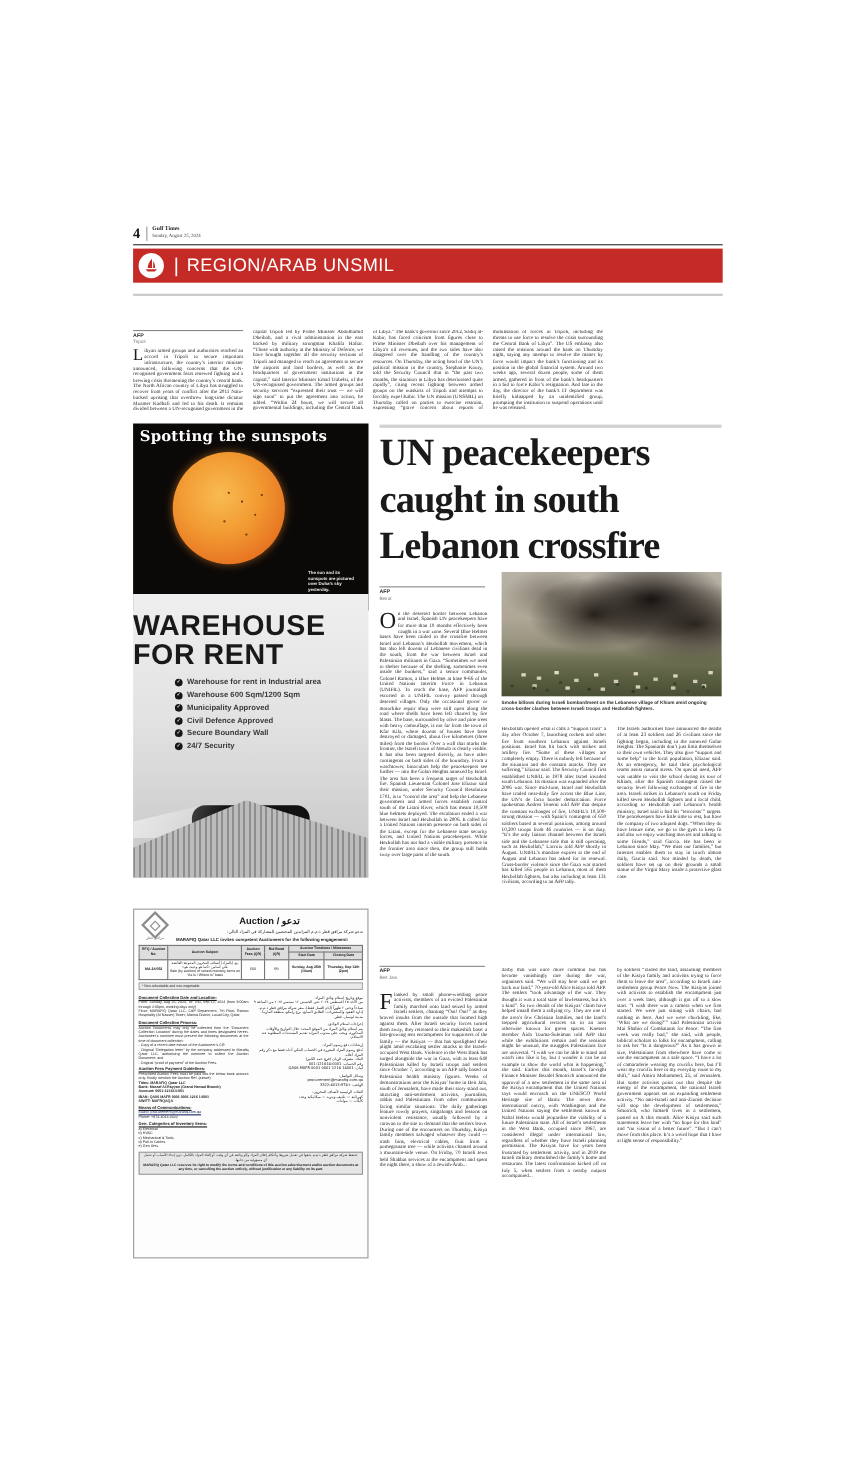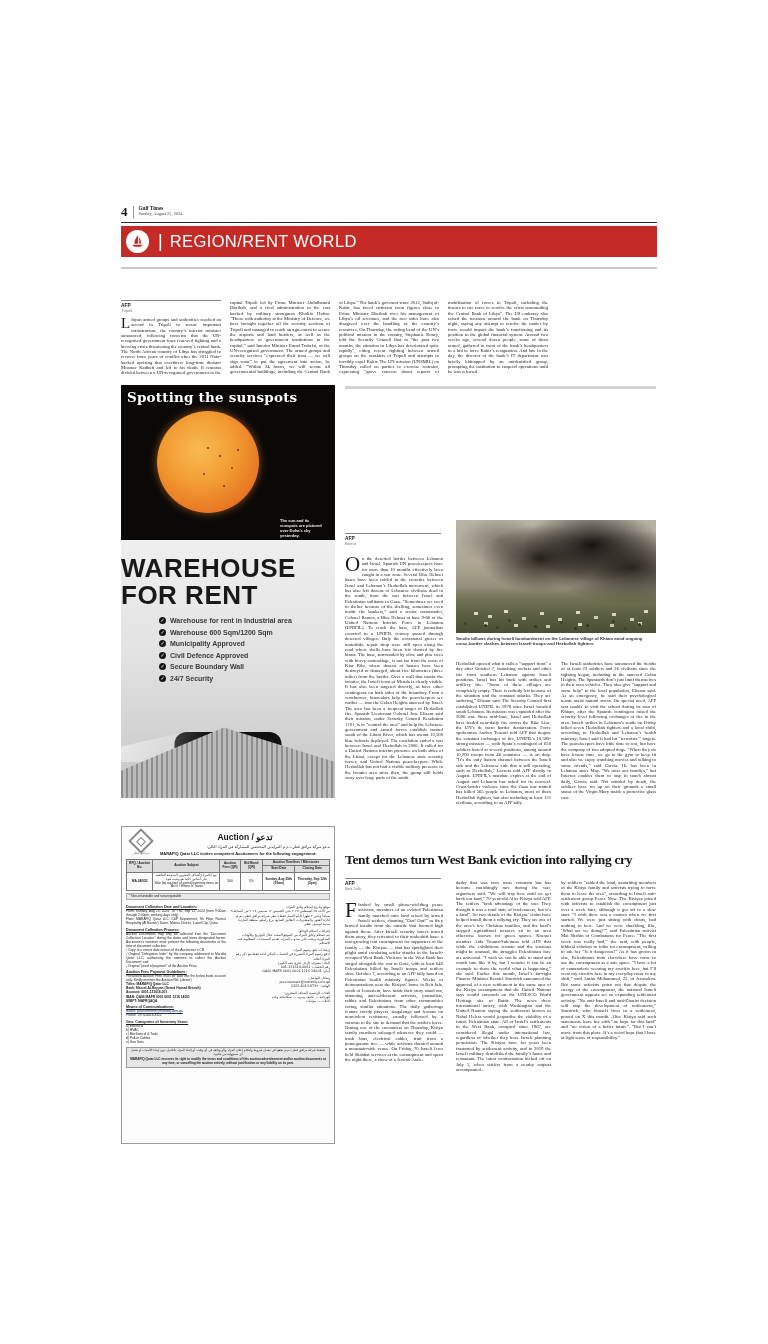--- a/index.html
+++ b/index.html
@@ -163,21 +163,21 @@
 
   <div class="abs banner">
     <div class="logo-circ">
       <svg width="17" height="17" viewBox="0 0 24 24">
         <path d="M13 3 C9 7 7.5 11 7.5 15 L13 15 Z" fill="#c42b27"></path>
         <path d="M14.5 6 C16.5 9 17 12 17 15 L14.5 15 Z" fill="#c42b27"></path>
         <path d="M4.5 16.5 L19.5 16.5 L16.5 19.5 L7.5 19.5 Z" fill="#c42b27"></path>
       </svg>
     </div>
     <span class="banner-sep">|</span>
-    <span class="banner-txt">REGION/RENT WORLD</span>
+    <span class="banner-txt">REGION/ARAB UNSMIL</span>
   </div>
 
   <div class="abs top-rule"></div>
 
   <div class="abs libya-body bodytext">
     <div class="byline">
       <div class="ag">AFP</div>
       <div class="loc">Tripoli</div>
     </div>
     <p><span class="dropcap">L</span><span>ibyan armed groups and authorities reached an accord in Tripoli to secure important infrastructure, the country’s interior minister announced, following concerns that the UN-recognised government fears renewed fighting and a brewing crisis threatening the country’s central bank. The North African country of Libya has struggled to recover from years of conflict after the 2011 Nato-backed uprising that overthrew long-time dictator Moamer Kadhafi and led to his death. It remains divided between a UN-recognised government in the capital Tripoli led by Prime Minister Abdulhamid Dbeibah, and a rival administration in the east backed by military strongman Khalifa Haftar. “Those with authority at the Ministry of Defence, we have brought together all the security sections of Tripoli and managed to reach an agreement to secure the airports and land borders, as well as the headquarters of government institutions in the capital,” said Interior Minister Emad Trabelsi, of the UN-recognised government. The armed groups and security services “expressed their trust — we will sign soon” to put the agreement into action, he added. “Within 24 hours, we will secure all governmental buildings, including the Central Bank of Libya.” The bank’s governor since 2012, Sadiq al-Kabir, has faced criticism from figures close to Prime Minister Dbeibah over his management of Libya’s oil revenues, and the two sides have also disagreed over the handling of the country’s resources. On Thursday, the acting head of the UN’s political mission in the country, Stephanie Koury, told the Security Council that in “the past two months, the situation in Libya has deteriorated quite rapidly”, citing recent fighting between armed groups on the outskirts of Tripoli and attempts to forcibly expel Kabir. The UN mission (UNSMIL) on Thursday called on parties to exercise restraint, expressing “grave concern about reports of mobilisation of forces in Tripoli, including the threats to use force to resolve the crisis surrounding the Central Bank of Libya”. The US embassy also raised the tensions around the bank on Thursday night, saying any attempt to resolve the matter by force would impact the bank’s functioning and its position in the global financial system. Around two weeks ago, several dozen people, some of them armed, gathered in front of the bank’s headquarters in a bid to force Kabir’s resignation. And late in the day, the director of the bank’s IT department was briefly kidnapped by an unidentified group, prompting the institution to suspend operations until he was released.</span></p>
@@ -315,38 +315,42 @@
 كابلات — مولدات</div>
       </div>
     </div>
     <div class="auc-foot">
       <div class="auc-foot-ar">تحتفظ شركة مرافق قطر ذ.م.م بحقها في تعديل شروط وأحكام إعلان المزاد و/أو وثائقه في أي وقت، أو إلغاء المزاد بالكامل، دون إبداء الأسباب أو تحمل أي مسؤولية من جانبها.</div>
       <div class="auc-foot-en">MARAFIQ Qatar LLC reserves its right to modify the terms and conditions of this auction advertisement and/or auction documents at any time, or cancelling the auction entirely, without justification or any liability on its part.</div>
     </div>
   </div>
 
   <div class="abs leb-rule"></div>
+  <h1 class="abs h1-leb">
+    <span style="display:block">UN peacekeepers</span>
+    <span style="display:block">caught in south</span>
+    <span style="display:block">Lebanon crossfire</span>
+  </h1>
   <div class="abs leb-byline byline">
     <div class="ag">AFP</div>
     <div class="loc">Beirut</div>
   </div>
   <div class="abs leb-photo">
     <div class="smoke"></div>
     <div class="village"></div>
     <div class="houses"></div>
     <div class="shrubs"></div>
   </div>
   <div class="abs leb-cap">Smoke billows during Israeli bombardment on the Lebanese village of Khiam amid ongoing cross-border clashes between Israeli troops and Hezbollah fighters.</div>
   <div class="abs leb-c1 bodytext">
     <p><span class="dropcap-big">O</span><span>n the deserted border between Lebanon and Israel, Spanish UN peacekeepers have for more than 10 months effectively been caught in a war zone. Several Blue Helmet bases have been raided in the crossfire between Israel and Lebanon’s Hezbollah movement, which has also left dozens of Lebanese civilians dead in the south, from the war between Israel and Palestinian militants in Gaza. “Sometimes we need to shelter because of the shelling, sometimes even inside the bunkers,” said a senior commander, Colonel Ramos, a Blue Helmet at base 9-66 of the United Nations Interim Force in Lebanon (UNIFIL). To reach the base, AFP journalists escorted in a UNIFIL convoy passed through deserted villages. Only the occasional grocer or motorbike repair shop were still open along the road where shells have been left charred by fire blasts. The base, surrounded by olive and pine trees with heavy camouflage, is not far from the town of Kfar Kila, where dozens of houses have been destroyed or damaged, about five kilometres (three miles) from the border. Over a wall that marks the frontier, the Israeli town of Metula is clearly visible. It has also been targeted directly, as have other contingents on both sides of the boundary. From a watchtower, binoculars help the peacekeepers see further — into the Golan Heights annexed by Israel. The area has been a frequent target of Hezbollah fire. Spanish Lieutenant Colonel Jose Elizaur said their mission, under Security Council Resolution 1701, is to “control the area” and help the Lebanese government and armed forces establish control south of the Litani River, which has meant 10,500 blue helmets deployed. The escalation ended a war between Israel and Hezbollah in 2006. It called for a United Nations interim presence on both sides of the Litani, except for the Lebanese state security forces, and United Nations peacekeepers. While Hezbollah has not had a visible military presence in the frontier area since then, the group still holds sway over large parts of the south.</span></p>
   </div>
   <div class="abs leb-c2 bodytext">Hezbollah opened what it calls a “support front” a day after October 7, launching rockets and other fire from southern Lebanon against Israeli positions. Israel has hit back with strikes and artillery fire. “Some of these villages are completely empty. There is nobody left because of the situation and the constant attacks. They are suffering,” Elizaur said. The Security Council first established UNIFIL in 1978 after Israel invaded south Lebanon. Its mission was expanded after the 2006 war. Since mid-June, Israel and Hezbollah have traded near-daily fire across the Blue Line, the UN’s de facto border demarcation. Force spokesman Andrea Tenenti told AFP that despite the constant exchanges of fire, UNIFIL’s 10,500-strong mission — with Spain’s contingent of 650 soldiers based at several positions, among around 10,200 troops from 46 countries — is on duty. “It’s the only liaison channel between the Israeli side and the Lebanese side that is still operating, such as Hezbollah,” Lacroix told AFP shortly in August. UNIFIL’s mandate expires at the end of August and Lebanon has asked for its renewal. Cross-border violence since the Gaza war started has killed 565 people in Lebanon, most of them Hezbollah fighters, but also including at least 131 civilians, according to an AFP tally.</div>
   <div class="abs leb-c3 bodytext">The Israeli authorities have announced the deaths of at least 23 soldiers and 26 civilians since the fighting began, including in the annexed Golan Heights. The Spaniards don’t just limit themselves to their own vehicles. They also give “support and some help” to the local population, Elizaur said. As an emergency, he said their psychological teams assist natural stress. On special need, AFP was unable to visit the school during its tour of Khiam, after the Spanish contingent raised the security level following exchanges of fire in the area. Israeli strikes in Lebanon’s south on Friday killed seven Hezbollah fighters and a local child, according to Hezbollah and Lebanon’s health ministry; Israel said it had hit “terrorists’” targets. The peacekeepers have little time to rest, but have the company of two adopted dogs. “When they do have leisure time, we go to the gym to keep fit and also we enjoy watching movies and talking to some friends,” said Garcia. He has been in Lebanon since May. “We miss our families,” but Internet enables them to stay in touch almost daily, Garcia said. Not minded by death, the soldiers have set up on their grounds a small statue of the Virgin Mary inside a protective glass case.</div>
 
-  <h2 class="abs h1-wb">Tent demos turn West Bank eviction into rallying cry</h2>
   <div class="abs wb-byline byline">
     <div class="ag">AFP</div>
     <div class="loc">Beit Jala</div>
   </div>
   <div class="abs wb-c1 bodytext">
     <p><span class="dropcap-big">F</span><span>lanked by small phone-wielding peace activists, members of an evicted Palestinian family marched onto land seized by armed Israeli settlers, chanting “Out! Out!” as they braved insults from the outside that loomed high against them. After Israeli security forces turned them away, they retreated to their makeshift base: a fast-growing tent encampment for supporters of the family — the Kisiyas — that has spotlighted their plight amid escalating settler attacks in the Israeli-occupied West Bank. Violence in the West Bank has surged alongside the war in Gaza, with at least 640 Palestinians killed by Israeli troops and settlers since October 7, according to an AFP tally based on Palestinian health ministry figures. Weeks of demonstrations near the Kisiyas’ home in Beit Jala, south of Jerusalem, have made their story stand out, attracting anti-settlement activists, journalists, rabbis and Palestinians from other communities facing similar situations. The daily gatherings feature rowdy prayers, singalongs and lessons on nonviolent resistance, usually followed by a caravan to the site to demand that the settlers leave. During one of the encounters on Thursday, Kisiya family members salvaged whatever they could — trash bins, electrical cables, fruit from a pomegranate tree — while activists chanted around a mountain-side venue. On Friday, 70 Israeli Jews held Shabbat services at the encampment and spent the night there, a show of a Jewish-Arab...</span></p>
   </div>
   <div class="abs wb-c2 bodytext">darby that was once more common but has become vanishingly rare during the war, organisers said. “We will stay here until we get back our land,” 70-year-old Alice Kisiya told AFP. The settlers “took advantage of the war. They thought it was a total state of lawlessness, but it’s a kind”. So two details of the Kisiyas’ claim have helped install them a rallying cry. They are one of the area’s few Christian families, and the land’s stepped agricultural terraces sit in an area otherwise known for green spaces. Knesset member Aida Touma-Suleiman told AFP that while the exhibitions remain and the tensions might be unusual, the struggles Palestinians face are universal. “I wish we can be able to stand and watch into like it by, but I wonder it can be an example to show the world what is happening,” she said. Earlier this month, Israel’s far-right Finance Minister Bezalel Smotrich announced the approval of a new settlement in the same area of the Kisiya encampment that the United Nations says would encroach on the UNESCO World Heritage site of Battir. The news drew international outcry, with Washington and the United Nations saying the settlement known as Nahal Heletz would jeopardise the viability of a future Palestinian state. All of Israel’s settlements in the West Bank, occupied since 1967, are considered illegal under international law, regardless of whether they have Israeli planning permission. The Kisiyas have for years been frustrated by settlement activity, and in 2019 the Israeli military demolished the family’s home and restaurant. The latest confrontation kicked off on July 5, when settlers from a nearby outpost accompanied...</div>
   <div class="abs wb-c3 bodytext">by soldiers “raided the land, assaulting members of the Kisiya family and activists trying to force them to leave the area”, according to Israeli anti-settlement group Peace Now. The Kisiyas joined with activists to establish the encampment just over a week later, although it got off to a slow start. “I wish there was a camera when we first started. We were just sitting with chairs, had nothing in here. And we were chuckling, like, ‘What are we doing?’” said Palestinian activist Mai Shahin of Combatants for Peace. “The first week was really bad,” she said, with people, biblical scholars to folks for encampment, calling to ask her “Is it dangerous?” As it has grown in size, Palestinians from elsewhere have come to use the encampment as a safe space. “I have a lot of camaraderie wearing my crucifix here, but I’ll wear my crucifix here in my everyday route to my shift,” said Amira Mohammed, 25, of Jerusalem. But some activists point out that despite the energy of the encampment, the national Israeli government appears set on expanding settlement activity. “No anti-Israeli and anti-Zionist decision will stop the development of settlements,” Smotrich, who himself lives in a settlement, posted on X this month. Alice Kisiya said such statements leave her with “no hope for this land” and “no vision of a better future”. “But I can’t move from this place. It’s a weird hope that I have at light sense of responsibility.”</div>
 

